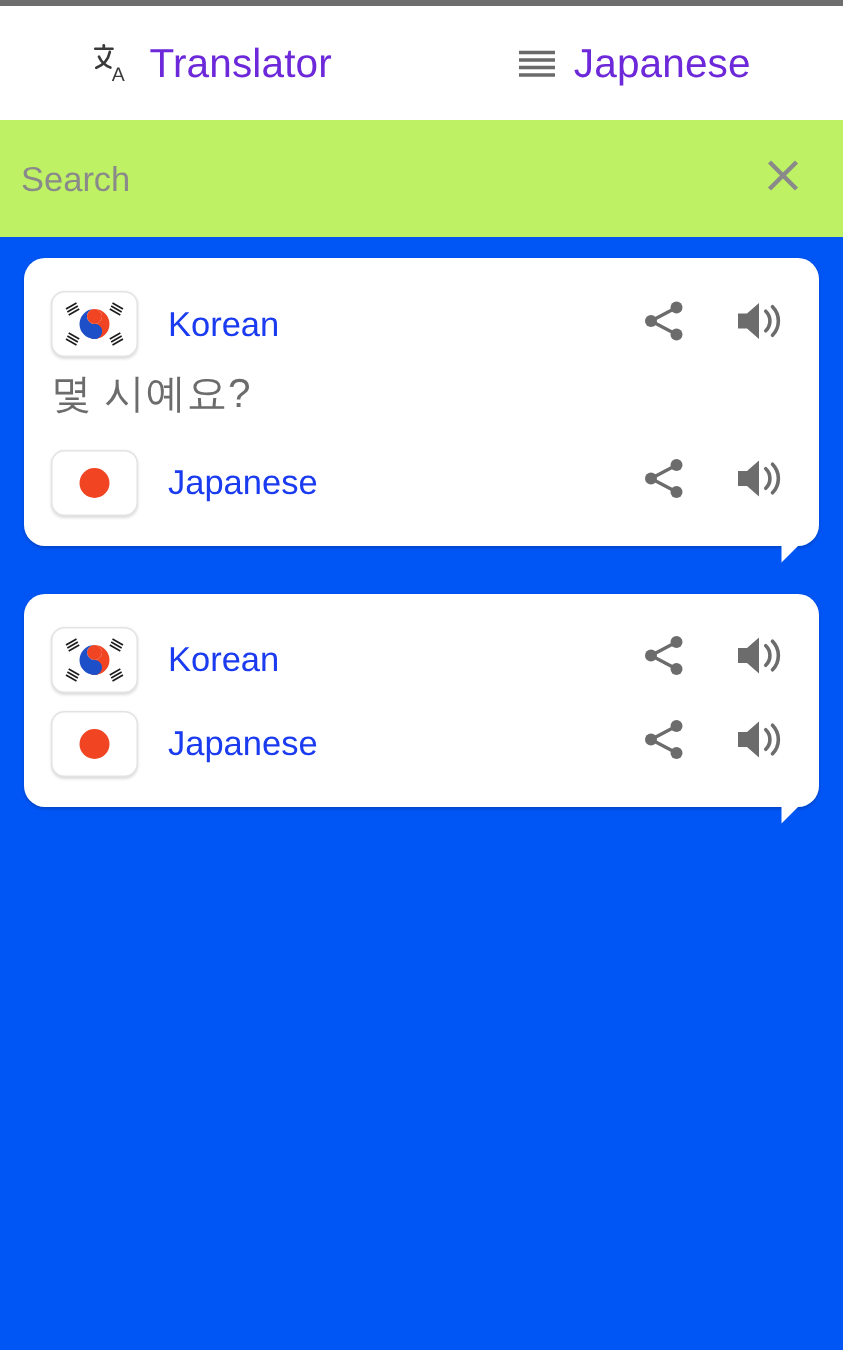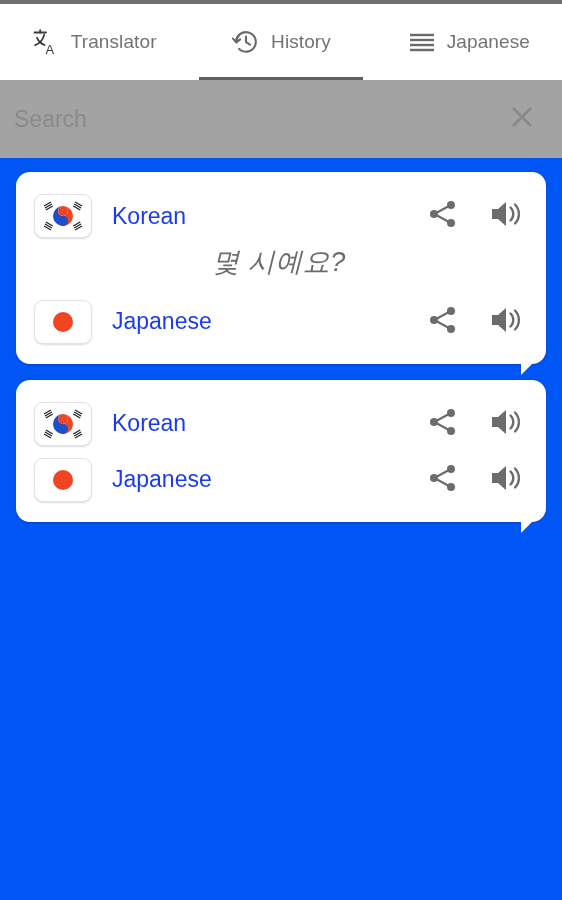--- a/index.html
+++ b/index.html
@@ -45,22 +45,22 @@
     flex: 1 1 0;
     position: relative;
     display: flex;
     align-items: center;
     justify-content: center;
     gap: 10px;
     cursor: pointer;
     user-select: none;
   }
   .tab-label {
-    font-size: 19px;
-    color: #737373;
+    font-size: 27px;
+    color: #6d28d9;
     letter-spacing: 0.1px;
     white-space: nowrap;
   }
   .tab-icon {
     display: inline-flex;
     align-items: center;
     justify-content: center;
     width: 30px;
     height: 30px;
     flex: none;
@@ -73,21 +73,21 @@
     height: 3px;
     background: #5f5f5f;
   }
 
   
   .searchbar {
     position: absolute;
     top: 80px; left: 0;
     width: 562px;
     height: 78px;
-    background: #a3a3a3;
+    background: #bef264;
     display: flex;
     align-items: center;
     box-sizing: border-box;
     padding: 0 20px 0 14px;
   }
   .search-input {
     flex: 1 1 auto;
     border: none;
     outline: none;
     background: transparent;
@@ -115,21 +115,21 @@
     top: 158px; left: 0;
     width: 562px;
     bottom: 0;
     padding: 14px 16px 0 16px;
     box-sizing: border-box;
   }
   .card {
     position: relative;
     background: #ffffff;
     border-radius: 14px;
-    margin-bottom: 16px;
+    margin-bottom: 32px;
     padding: 16px 0 14px 0;
     box-shadow: 0 1px 2px rgba(0,0,0,0.18);
   }
   
   .card-tail {
     position: absolute;
     right: 12px;
     bottom: -11px;
     width: 0; height: 0;
     border-left: 13px solid #ffffff;
@@ -168,27 +168,26 @@
     flex: none;
     width: 46px;
     height: 46px;
     display: flex;
     align-items: center;
     justify-content: center;
     cursor: pointer;
     margin-left: 16px;
   }
   .phrase {
-    text-align: center;
+    text-align: left;
     font-size: 27px;
     color: #6c6c6c;
     padding: 2px 4px 14px 0;
     letter-spacing: 0.5px;
     line-height: 1.25;
-    font-style: italic;
   }
   .entry.second .phrase {
     padding-bottom: 2px;
   }
 </style>
 </head>
 <body>
 
 <div id="app">
 
@@ -204,31 +203,20 @@
             <path d="M9.2 3.2 v2.3"></path>
             <path d="M13.2 7.6 c-1.0 5.2 -4.2 8.6 -9.0 10.6"></path>
             <path d="M6.0 10.8 c1.6 3.6 4.1 5.9 7.6 7.2"></path>
           </g>
           <text x="14.5" y="27" font-family="'Liberation Sans',sans-serif" font-size="13" fill="#3a3a3a">A</text>
         </svg>
       </span>
       <span class="tab-label">Translator</span>
     </div>
 
-    <div class="tab active">
-      <span class="tab-icon">
-        <svg width="30" height="30" viewBox="0 0 30 30">
-          <path d="M5.2 15 a9.8 9.8 0 1 1 2.9 6.9" fill="none" stroke="#6a6a6a" stroke-width="2.1" stroke-linecap="round"></path>
-          <path d="M5.2 15 a9.8 9.8 0 0 1 3.0 -7.0" fill="none" stroke="#6a6a6a" stroke-width="2.1" stroke-linecap="round"></path>
-          <path d="M2.0 11.6 L5.3 15.4 L9.1 12.4" fill="none" stroke="#6a6a6a" stroke-width="2.1" stroke-linecap="round" stroke-linejoin="round"></path>
-          <path d="M15 9.6 v5.6 l4.0 2.4" fill="none" stroke="#6a6a6a" stroke-width="2.1" stroke-linecap="round" stroke-linejoin="round"></path>
-        </svg>
-      </span>
-      <span class="tab-label">History</span>
-    </div>
 
     <div class="tab">
       <span class="tab-icon">
         <svg width="30" height="30" viewBox="0 0 30 30">
           <g stroke="#6a6a6a" stroke-width="2.4" stroke-linecap="butt">
             <path d="M3 8 h24"></path>
             <path d="M3 13 h24"></path>
             <path d="M3 18 h24"></path>
             <path d="M3 23 h24"></path>
           </g>

